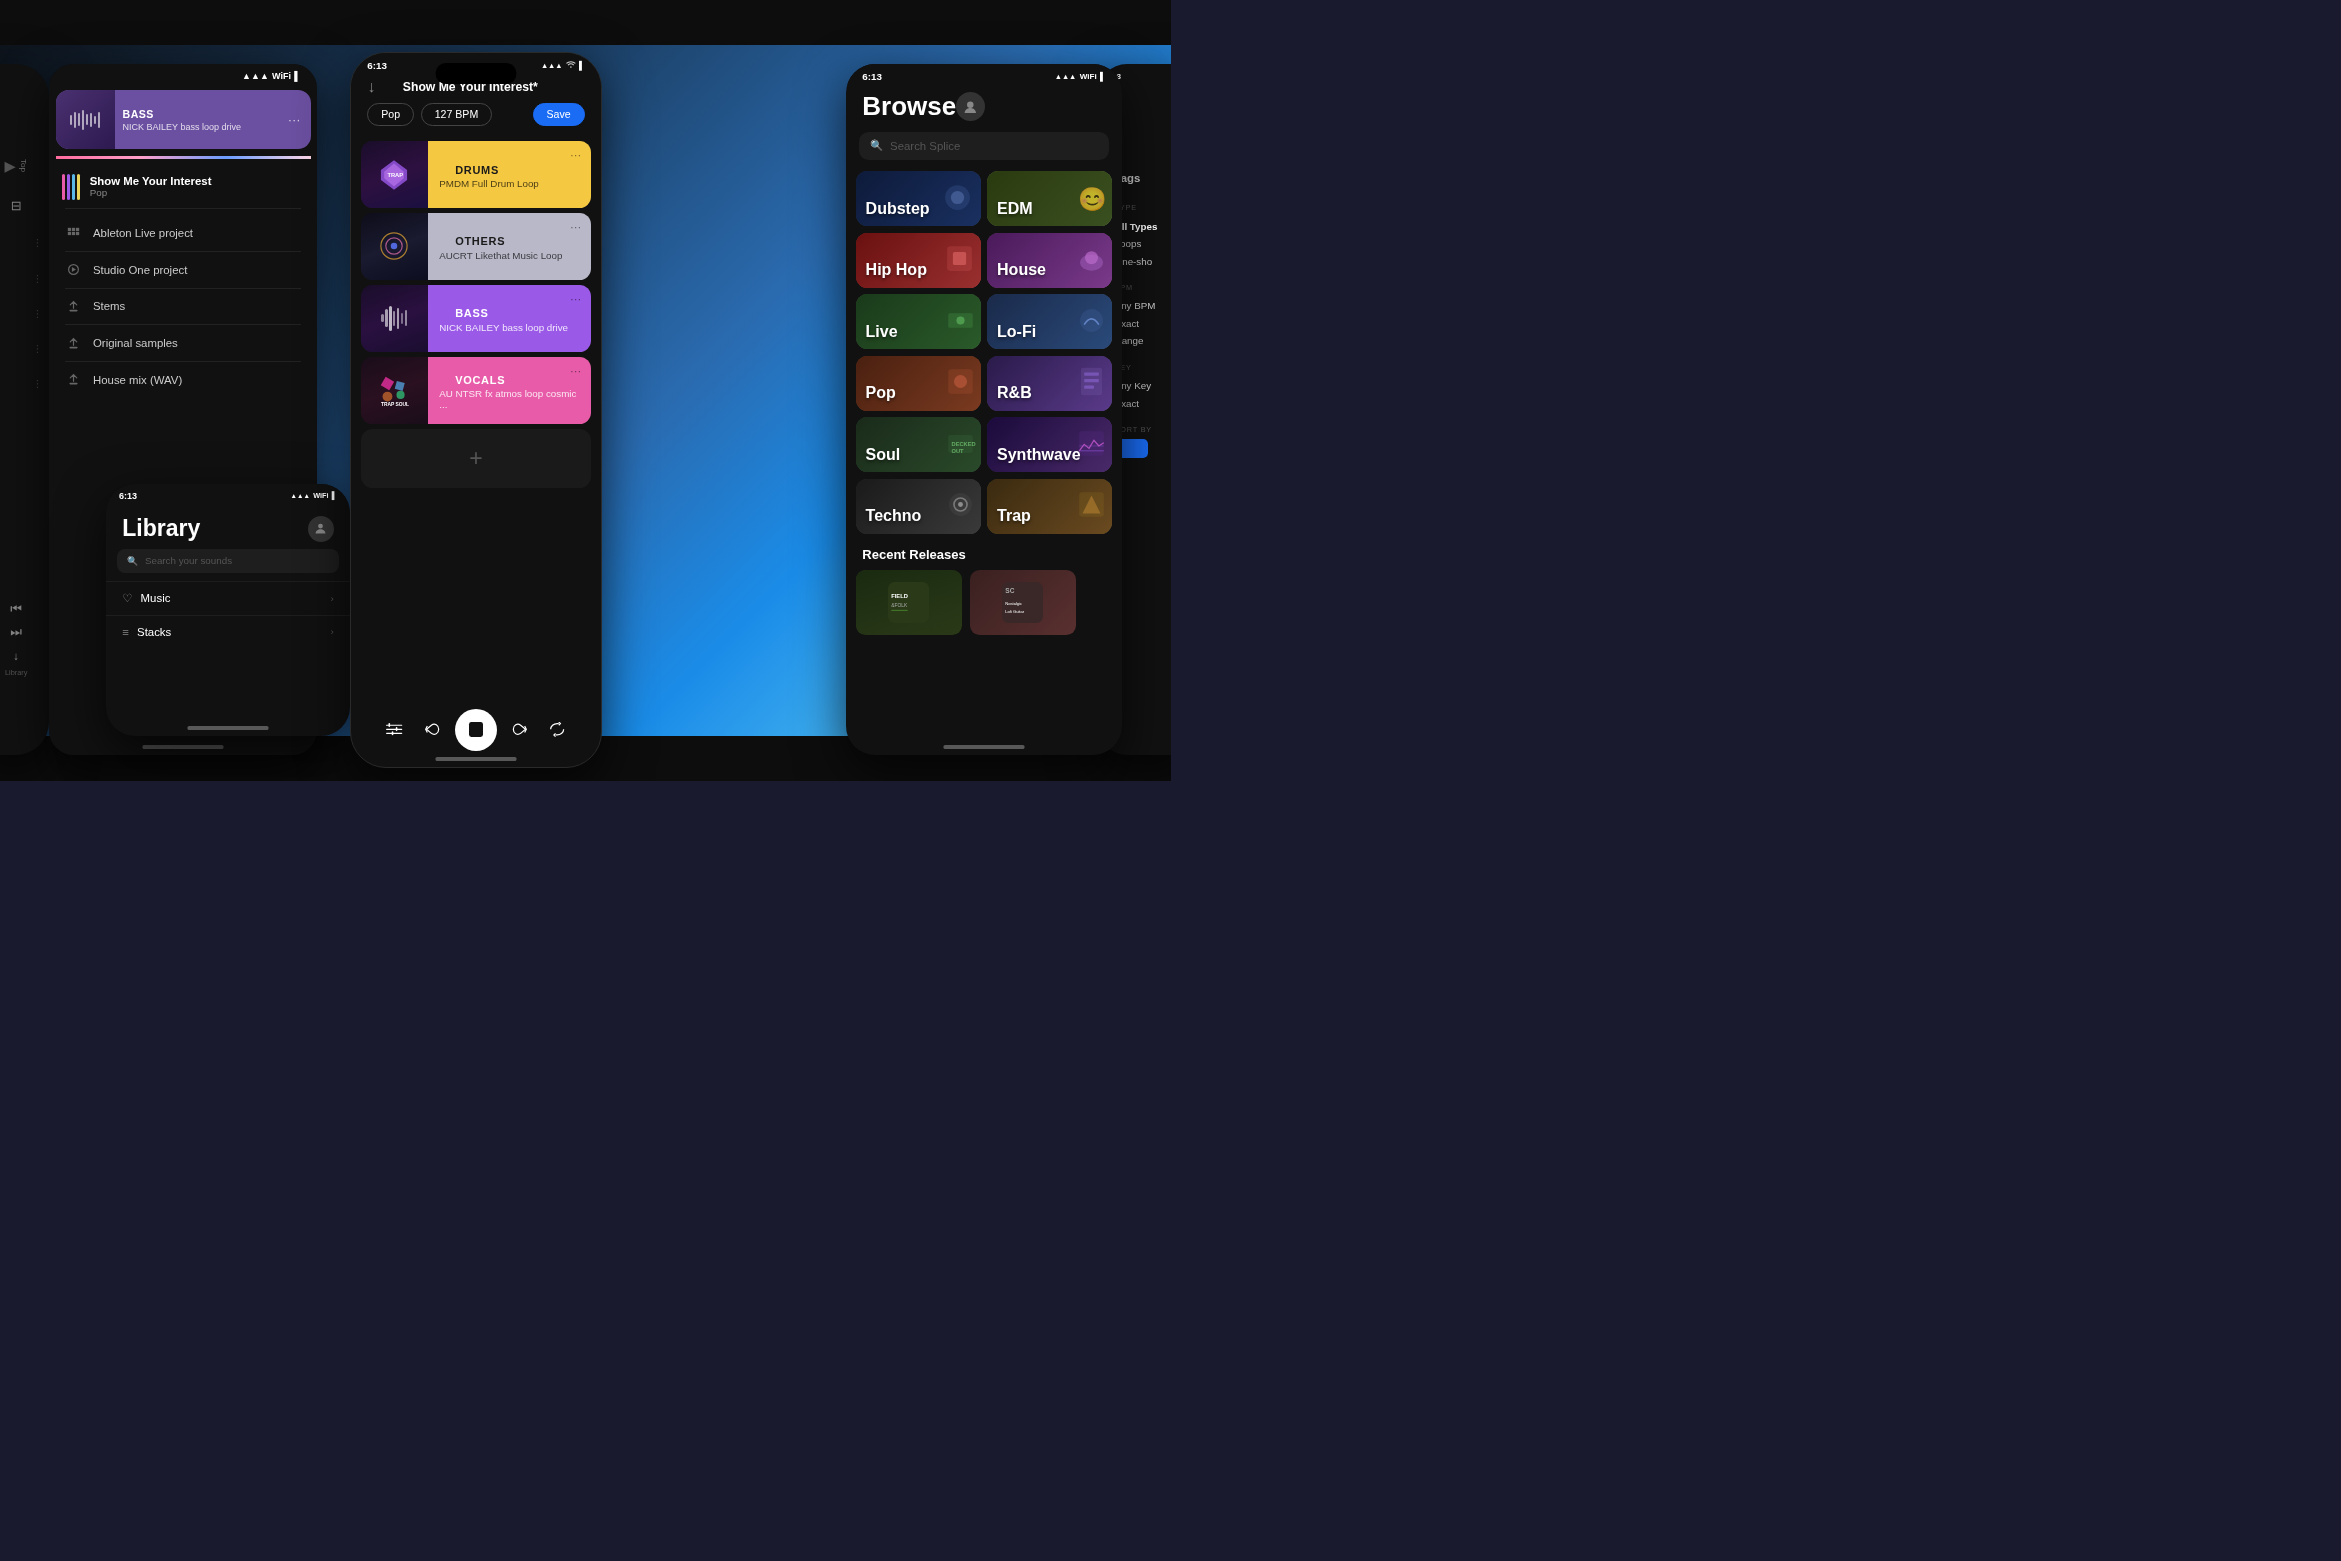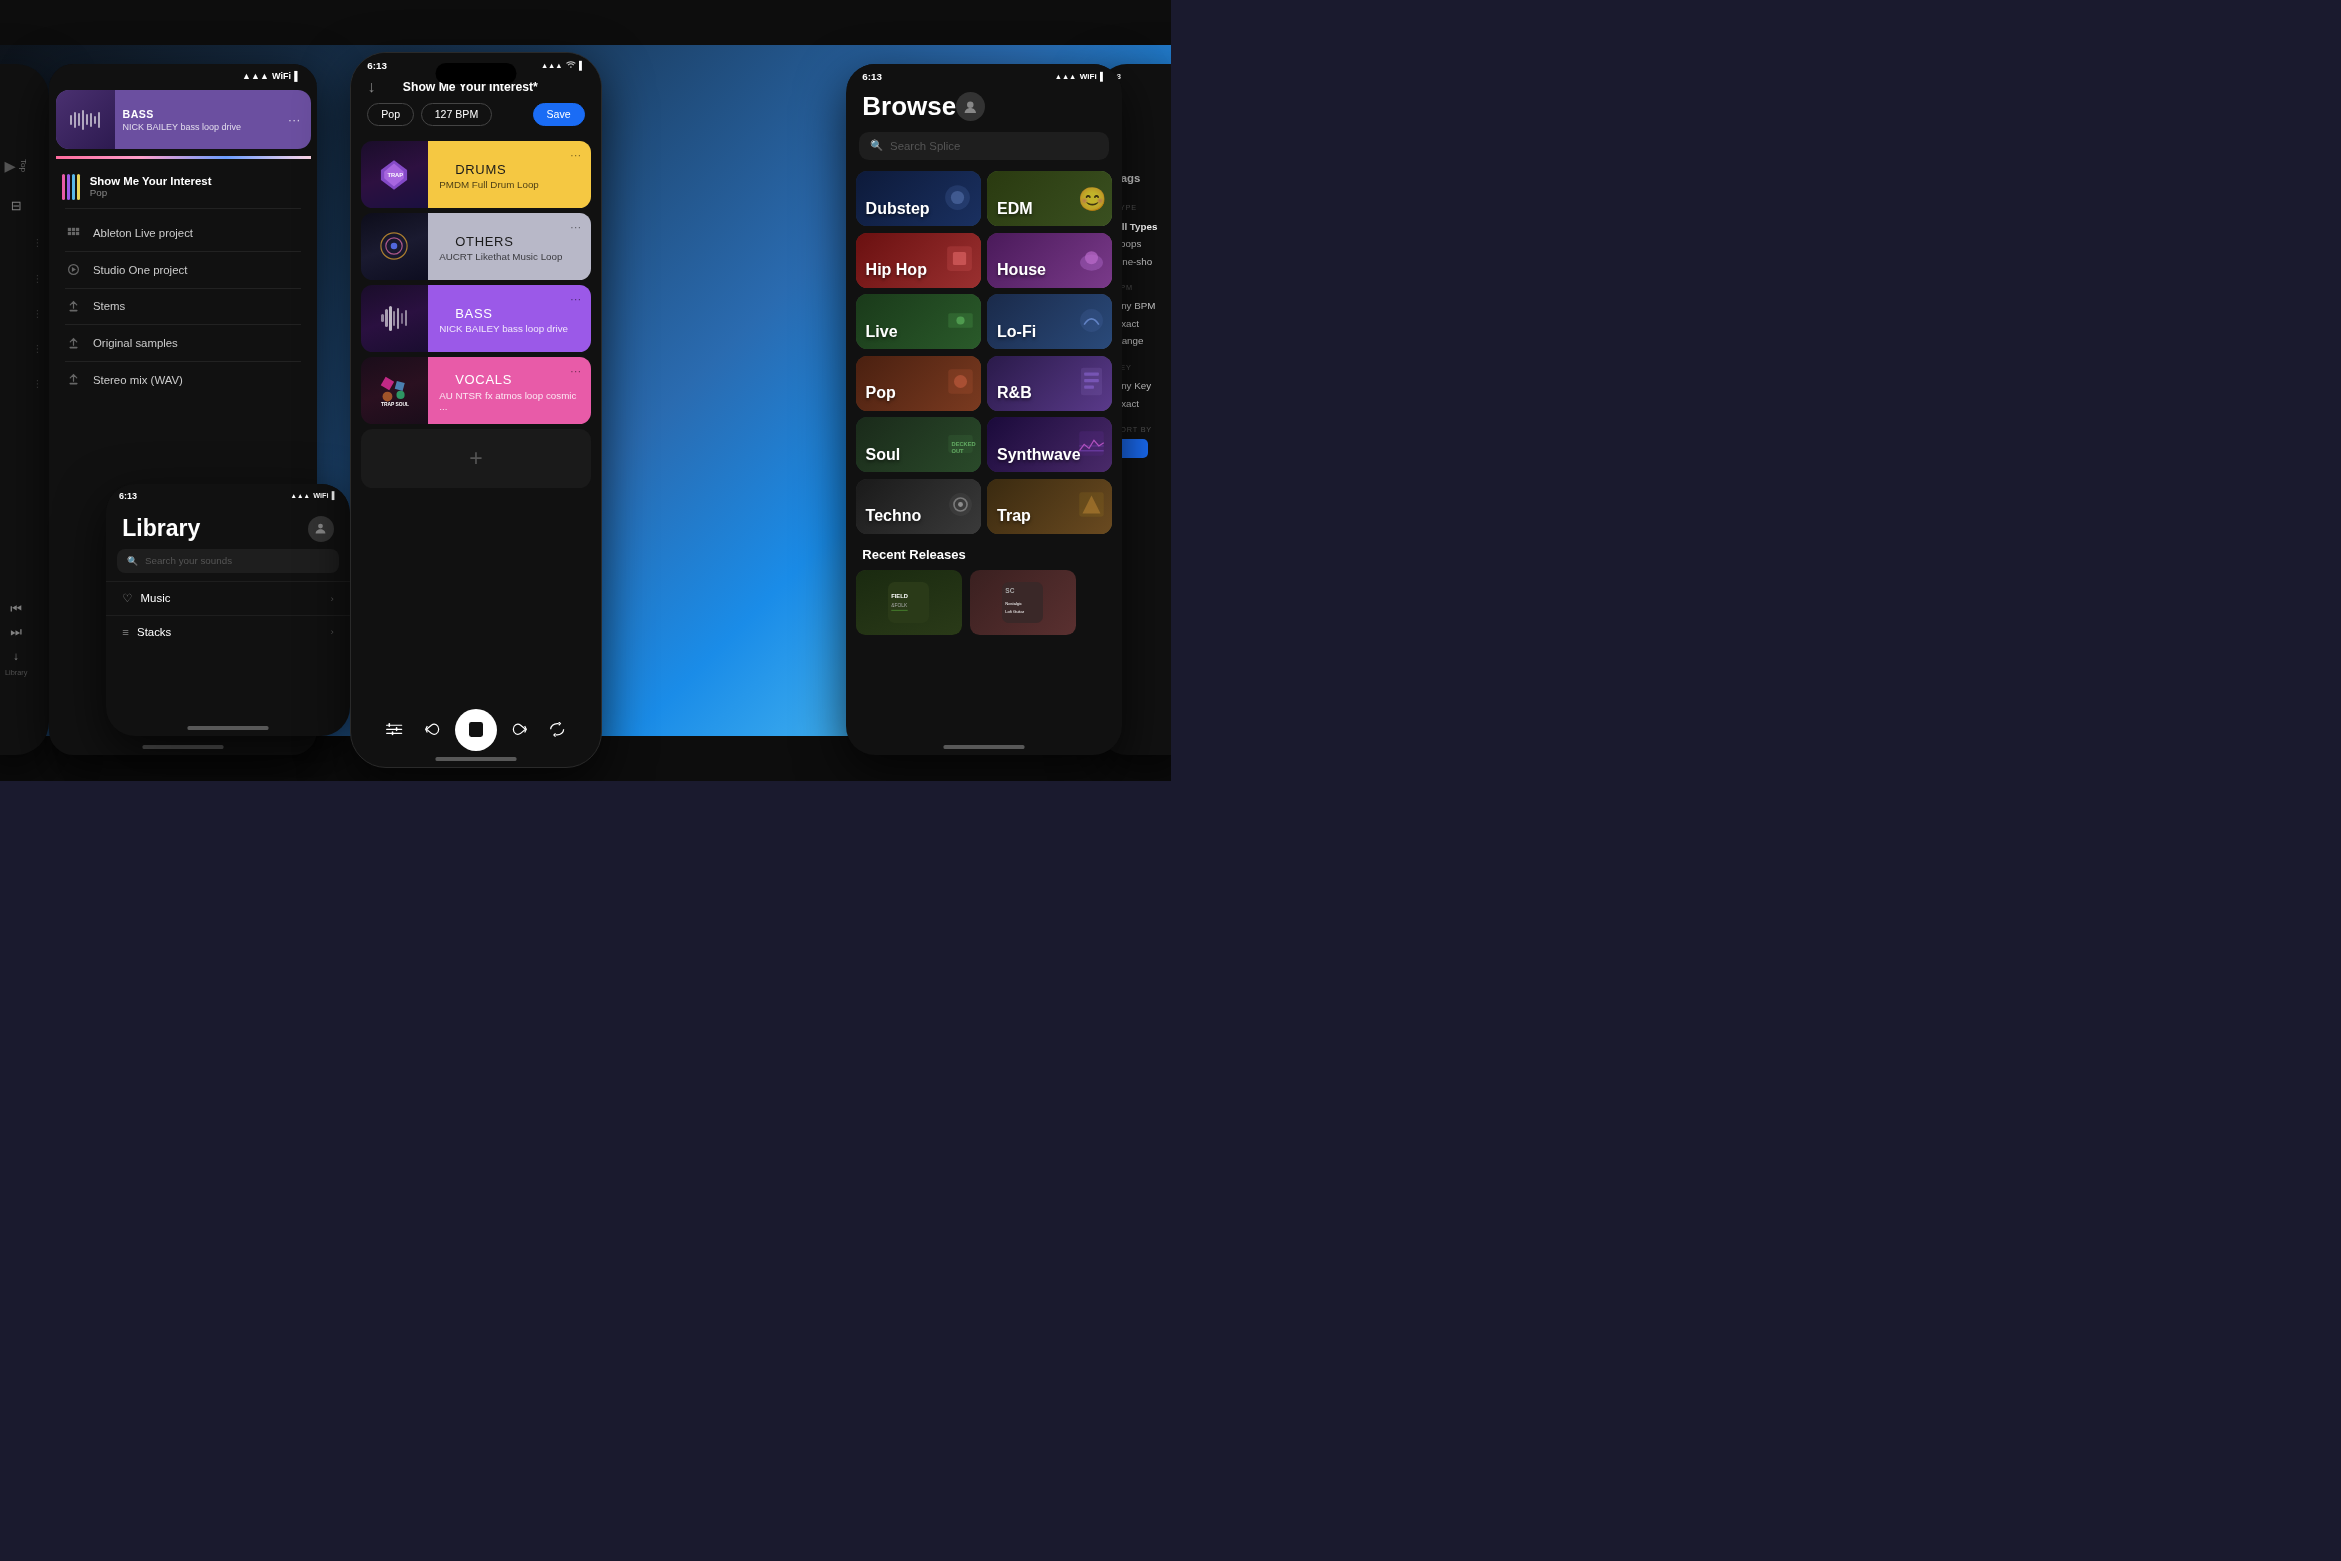--- a/index.html
+++ b/index.html
@@ -255,22 +255,22 @@
     }
     .track-card-body {
       flex: 1;
       padding: 11.4px 11.4px 8.1px;
       display: flex;
       flex-direction: column;
       justify-content: center;
       position: relative;
     }
     .track-card-label {
-      font-size: 13px;
-      font-weight: 400;
+      font-size: 11px;
+      font-weight: 700;
       letter-spacing: 0.7px;
       text-transform: uppercase;
       margin-bottom: 2.4px;
       padding-left: 16px;
     }
     .track-card-name {
       font-size: 9.8px;
       color: rgba(0,0,0,0.7);
       font-weight: 500;
     }
@@ -742,21 +742,21 @@
       <span>Original samples</span>
     </div>
     <div class="export-divider"></div>
     <div class="export-item">
       <div class="export-icon">
         <svg width="13" height="13" viewBox="0 0 16 16" fill="none">
           <path d="M8 2v8M4 6l4-4 4 4" stroke="#666" stroke-width="1.5" stroke-linecap="round"></path>
           <rect x="3" y="12" width="10" height="2" rx="1" fill="#666"></rect>
         </svg>
       </div>
-      <span>Stereo mix (WAV)</span>
+      <span>House mix (WAV)</span>
     </div>
   </div>
 
   <div class="home-indicator"></div>
 </div>
 
 <div class="phone phone-center">
 
   <div class="notch"></div>
 

